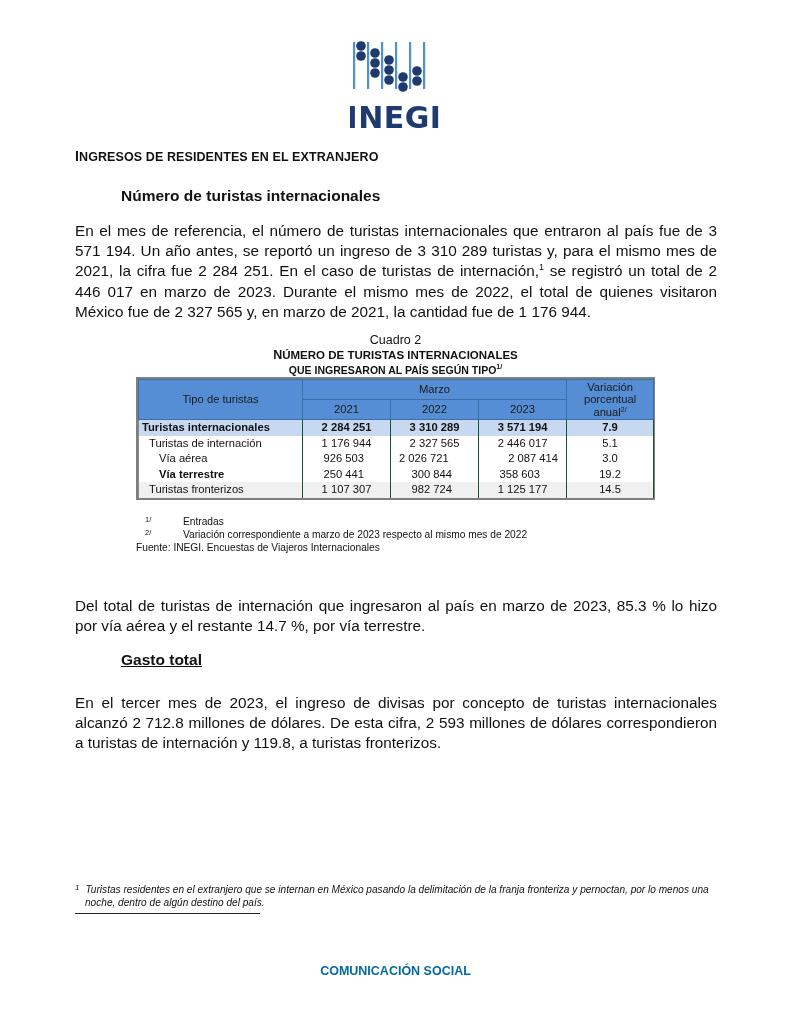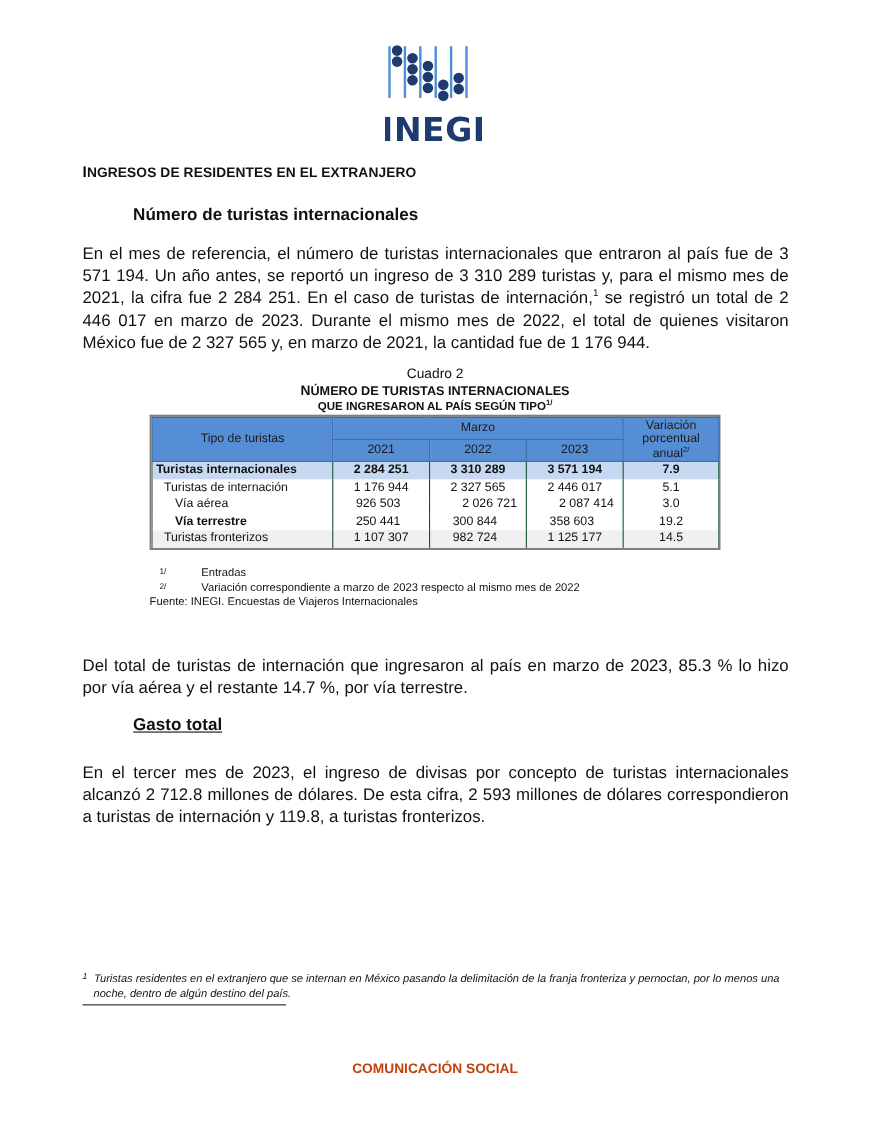--- a/index.html
+++ b/index.html
@@ -29,21 +29,21 @@
   tr.r-total td.var { text-align:center; }
   th sup, .var-head sup { font-size:7px; vertical-align:4px; line-height:0; }
   .notes { position:absolute; left:145px; top:515px; font-size:10.2px; line-height:13px; }
   .notes .n { position:relative; padding-left:38px; }
   .notes .n .mk { position:absolute; left:0; top:-2px; font-size:7.5px; }
   .notes .src { margin-left:-9px; }
   .fn-rule { position:absolute; left:75px; top:913px; width:185px; height:1px; background:#222; }
   .footnote { position:absolute; left:75px; top:881px; width:650px; font-size:10.1px; line-height:13px;font-style:italic; }
   .footnote .mk { font-size:8px; vertical-align:3px; margin-right:6px; }
   .footnote .cont { padding-left:10px; }
-  .footer { position:absolute; left:0; width:791px; top:964px; text-align:center; font-size:12.5px; font-weight:bold; color:#c2410c; }
+  .footer { position:absolute; left:0; width:791px; top:964px; text-align:center; font-size:12.5px; font-weight:bold; color:#0369a1; }
 </style>
 </head>
 <body>
 
 <div class="logo">
   <svg width="92" height="92" viewBox="0 0 92 92">
     <g fill="#4f8fd6">
       <rect x="3" y="2" width="2.2" height="47"></rect>
       <rect x="17" y="2" width="2.2" height="47"></rect>
       <rect x="31" y="2" width="2.2" height="47"></rect>
@@ -113,21 +113,21 @@
       <tr class="r-white">
         <td class="lbl" style="padding-left:10px;">Turistas de internación</td>
         <td style="text-align:center;">1 176 944</td>
         <td style="text-align:center;">2 327 565</td>
         <td style="text-align:center;">2 446 017</td>
         <td class="var">5.1</td>
       </tr>
       <tr class="r-white">
         <td class="lbl" style="padding-left:20px;">Vía aérea</td>
         <td style="padding-right:26px;">926 503</td>
-        <td style="text-align:right;">2 026 721</td>
+        <td style="text-align:left;">2 026 721</td>
         <td style="">2 087 414</td>
         <td class="var">3.0</td>
       </tr>
       <tr class="r-white">
         <td class="lbl" style="padding-left:20px;font-weight:bold;">Vía terrestre</td>
         <td style="padding-right:26px;">250 441</td>
         <td style="padding-right:26px;">300 844</td>
         <td style="padding-right:26px;">358 603</td>
         <td class="var">19.2</td>
       </tr>

